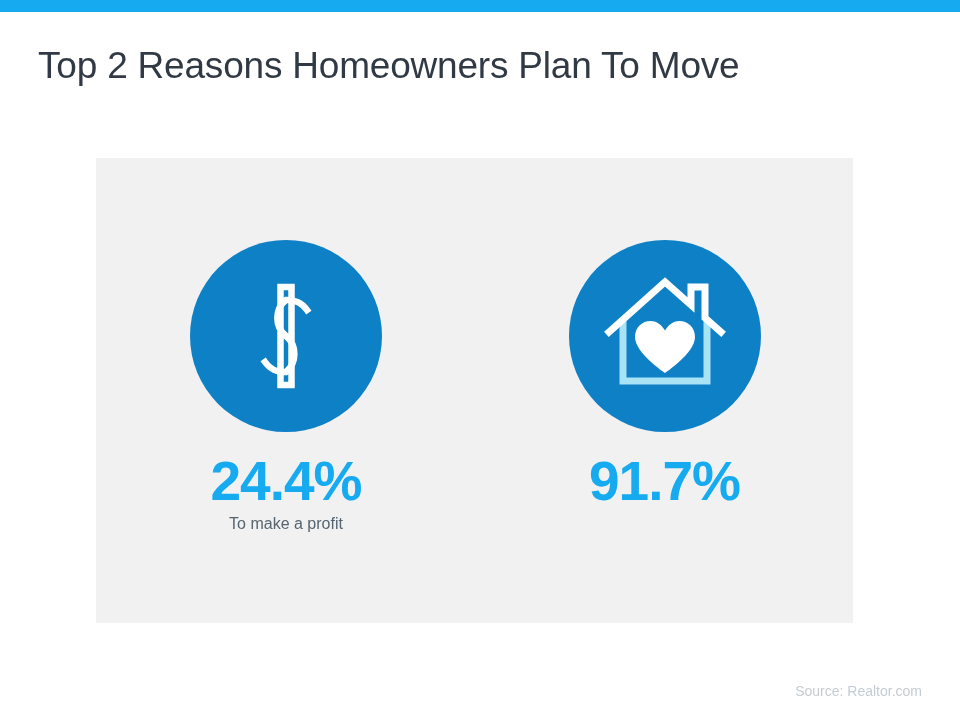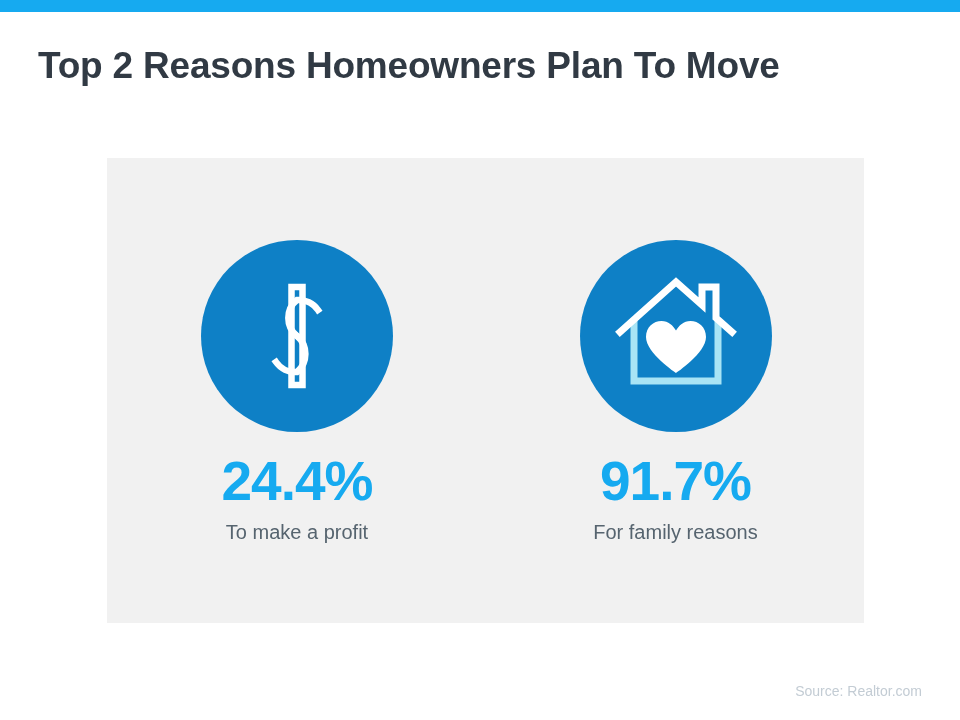--- a/index.html
+++ b/index.html
@@ -25,37 +25,37 @@
     height: 12px;
     background: #16aaf0;
   }
 
   
   #page-title {
     position: absolute;
     left: 38px;
     top: 44px;
     font-size: 37px;
-    font-weight: bold;
+    font-weight: normal;
     color: #313a44;
     letter-spacing: -0.2px;
     white-space: nowrap;
     line-height: 44px;
   }
 
   
   #cards-row {
     position: absolute;
     left: 96px;
     top: 158px;
     width: 768px;
     height: 504px;
     display: flex;
     flex-direction: row;
-    justify-content: flex-end;
+    justify-content: flex-start;
   }
   .stat-card {
     width: 380px;
     height: 465px;
     background: #f1f1f1;
     position: relative;
     display: flex;
     flex-direction: column;
     align-items: center;
   }
@@ -82,22 +82,21 @@
   
   .stat-value {
     margin-top: 20px;
     font-size: 55px;
     font-weight: bold;
     color: #16aaf0;
     line-height: 58px;
     letter-spacing: -1px;
   }
   .stat-label {
-    margin-top: 8px;
-    font-size: 20px;
+    font-size: 16px;
     font-weight: normal;
     color: #56646f;
     line-height: 28px;
   }
 
   
   #source-note {
     position: absolute;
     right: 38px;
     top: 683px;
@@ -153,18 +152,17 @@
                    C 68 99 38 79 38 63
                    C 38 53 45.5 47 53.5 47
                    C 60.5 47 65 51.5 68 56.5
                    C 71 51.5 75.5 47 82.5 47
                    C 90.5 47 98 53 98 63
                    C 98 79 68 99 68 99 Z" fill="#ffffff"></path>
         </svg>
       </span>
     </div>
     <div class="stat-value">91.7%</div>
-    <div class="stat-label">For family reasons</div>
   </div>
 
 </div>
 
 <div id="source-note">Source: Realtor.com</div>
 
 </body></html>

